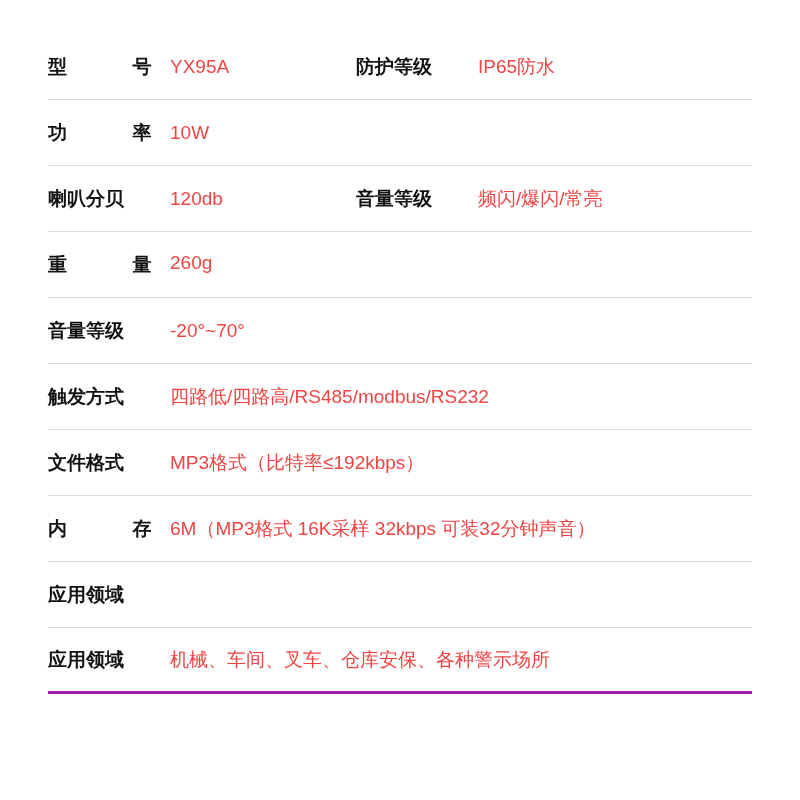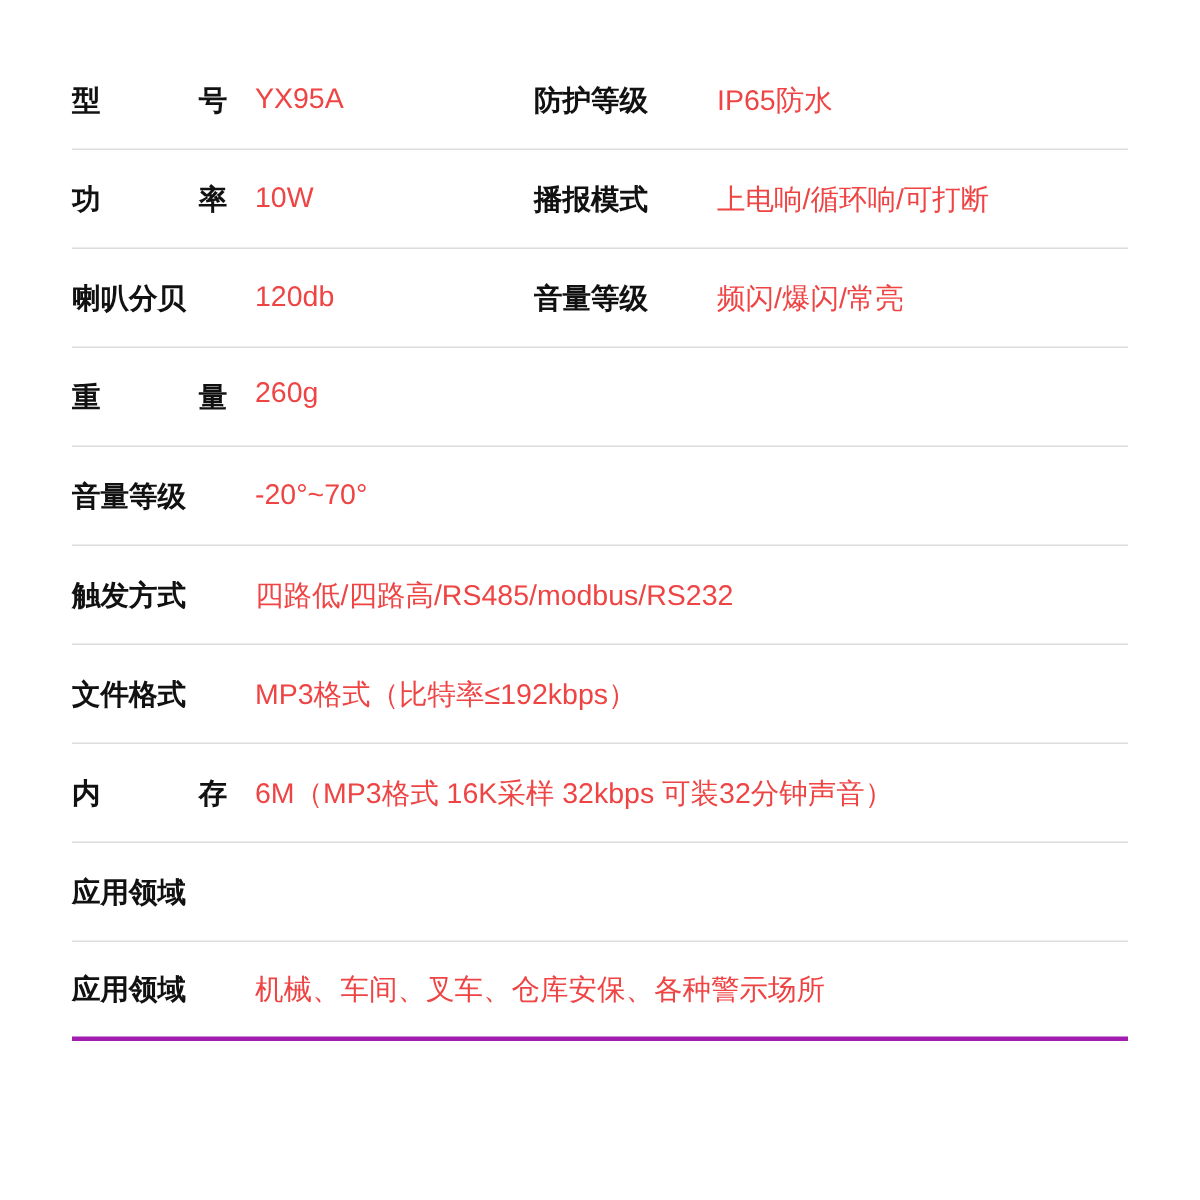--- a/index.html
+++ b/index.html
@@ -97,24 +97,20 @@
   </div>
 
   <div class="spec-row">
     <div class="col-left">
       <div class="label w2">
         <span>功</span>
         <span>率</span>
       </div>
       <div class="value">10W</div>
     </div>
-    <div class="col-right">
-      <div class="label w4">播报模式</div>
-      <div class="value">上电响/循环响/可打断</div>
-    </div>
   </div>
 
   <div class="spec-row">
     <div class="col-left">
       <div class="label w4">喇叭分贝</div>
       <div class="value">120db</div>
     </div>
     <div class="col-right">
       <div class="label w4">音量等级</div>
       <div class="value">频闪/爆闪/常亮</div>

